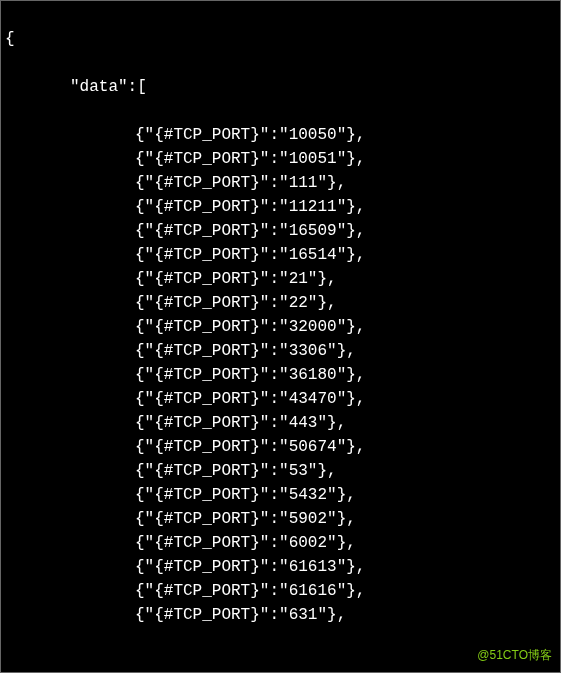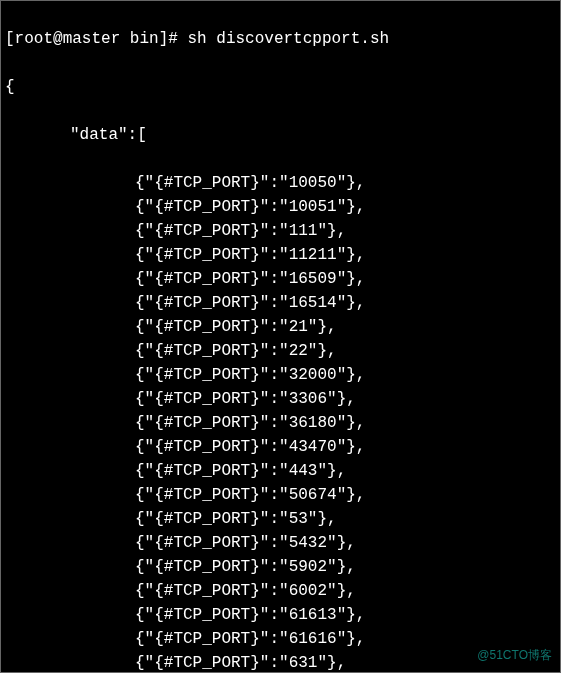--- a/index.html
+++ b/index.html
@@ -18,33 +18,32 @@
     }
     .terminal {
       padding: 2px 4px;
       white-space: pre;
       line-height: 1.5;
     }
     .watermark {
       position: absolute;
       bottom: 8px;
       right: 8px;
-      color: #0f766e;
+      color: #84cc16;
       font-size: 12px;
       font-family: sans-serif;
     }
     .line { display: block; }
     .data-line { padding-left: 130px; display: block; }
     .data-label { display: block; padding-left: 65px; }
   </style>
 </head>
 <body>
 
 <div class="terminal">
-<span class="line">[<span>root</span>@<span>master</span> <span>bin</span>]# <span>sh discovertcpport.sh</span></span>
 <span class="line">{</span>
 <span class="data-label">"data":[</span>
 <span id="entries"><span class="data-line">{"{#TCP_PORT}":"10050"},</span><span class="data-line">{"{#TCP_PORT}":"10051"},</span><span class="data-line">{"{#TCP_PORT}":"111"},</span><span class="data-line">{"{#TCP_PORT}":"11211"},</span><span class="data-line">{"{#TCP_PORT}":"16509"},</span><span class="data-line">{"{#TCP_PORT}":"16514"},</span><span class="data-line">{"{#TCP_PORT}":"21"},</span><span class="data-line">{"{#TCP_PORT}":"22"},</span><span class="data-line">{"{#TCP_PORT}":"32000"},</span><span class="data-line">{"{#TCP_PORT}":"3306"},</span><span class="data-line">{"{#TCP_PORT}":"36180"},</span><span class="data-line">{"{#TCP_PORT}":"43470"},</span><span class="data-line">{"{#TCP_PORT}":"443"},</span><span class="data-line">{"{#TCP_PORT}":"50674"},</span><span class="data-line">{"{#TCP_PORT}":"53"},</span><span class="data-line">{"{#TCP_PORT}":"5432"},</span><span class="data-line">{"{#TCP_PORT}":"5902"},</span><span class="data-line">{"{#TCP_PORT}":"6002"},</span><span class="data-line">{"{#TCP_PORT}":"61613"},</span><span class="data-line">{"{#TCP_PORT}":"61616"},</span><span class="data-line">{"{#TCP_PORT}":"631"},</span></span>
 
 
 
 </div>
 
 <div class="watermark">@51CTO博客</div>
 

